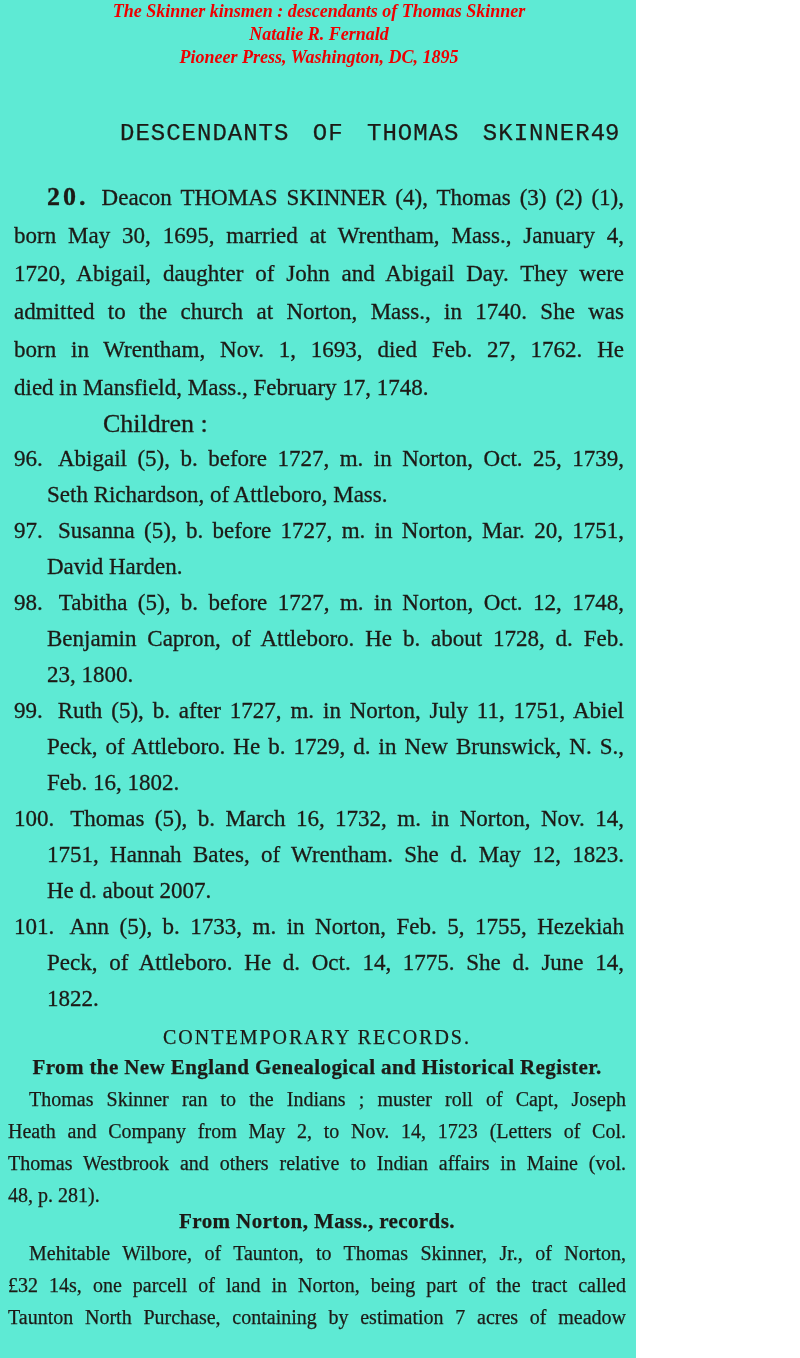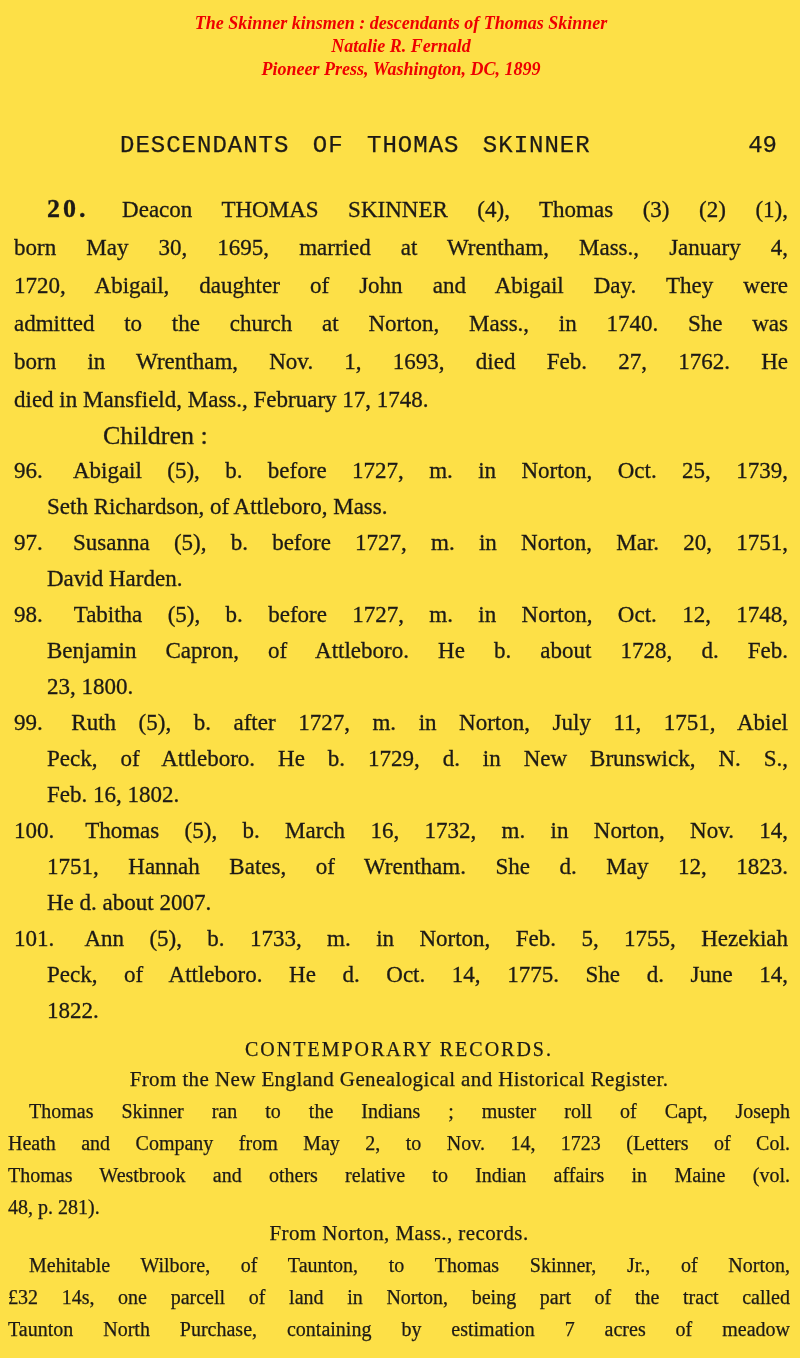--- a/index.html
+++ b/index.html
@@ -1,23 +1,23 @@
 <!DOCTYPE html>
 <html><head>
 <meta charset="utf-8">
 <style>
   html, body { margin: 0; padding: 0; background: #ffffff; }
   .page {
     position: relative;
-    width: 800px;
+    width: 636px;
     height: 1358px;
-    background: #fde047;
+    background: #5eead4;
     overflow: hidden;
     box-sizing: border-box;
-    padding: 12px 12px 0 14px;
+    padding: 0 12px 0 14px;
     font-family: "Liberation Serif", "DejaVu Serif", serif;
     color: #1d1a16;
   }
 
   
   .provenance {
     text-align: center;
     color: #ee0000;
     font-weight: bold;
     font-style: italic;
@@ -80,36 +80,37 @@
     line-height: 28px;
     letter-spacing: 2px;
     text-align: center;
     -webkit-text-stroke: 0.25px currentColor;
   }
   .rec-source {
     font-size: 21px;
     line-height: 32px;
     letter-spacing: 0.4px;
     text-align: center;
+    font-weight: bold;
     -webkit-text-stroke: 0.25px currentColor;
   }
   .rec-source.second { margin-top: -6px; }
   .rec-para { font-size: 20px; -webkit-text-stroke: 0.25px currentColor; }
   .rec-para .line { line-height: 32px; }
   .rec-para .rec-indent { padding-left: 21px; }
 </style>
 </head>
 <body>
 
 <div class="page">
 
   <header class="provenance">
     <div class="prov-line">The Skinner kinsmen : descendants of Thomas Skinner</div>
     <div class="prov-line">Natalie R. Fernald</div>
-    <div class="prov-line">Pioneer Press, Washington, DC, 1899</div>
+    <div class="prov-line">Pioneer Press, Washington, DC, 1895</div>
   </header>
 
   <div class="running-head">
     <span class="rh-title">DESCENDANTS OF THOMAS SKINNER</span>
     <span class="rh-page">49</span>
   </div>
 
   <div class="bodytext">
 
     <section class="entry">

